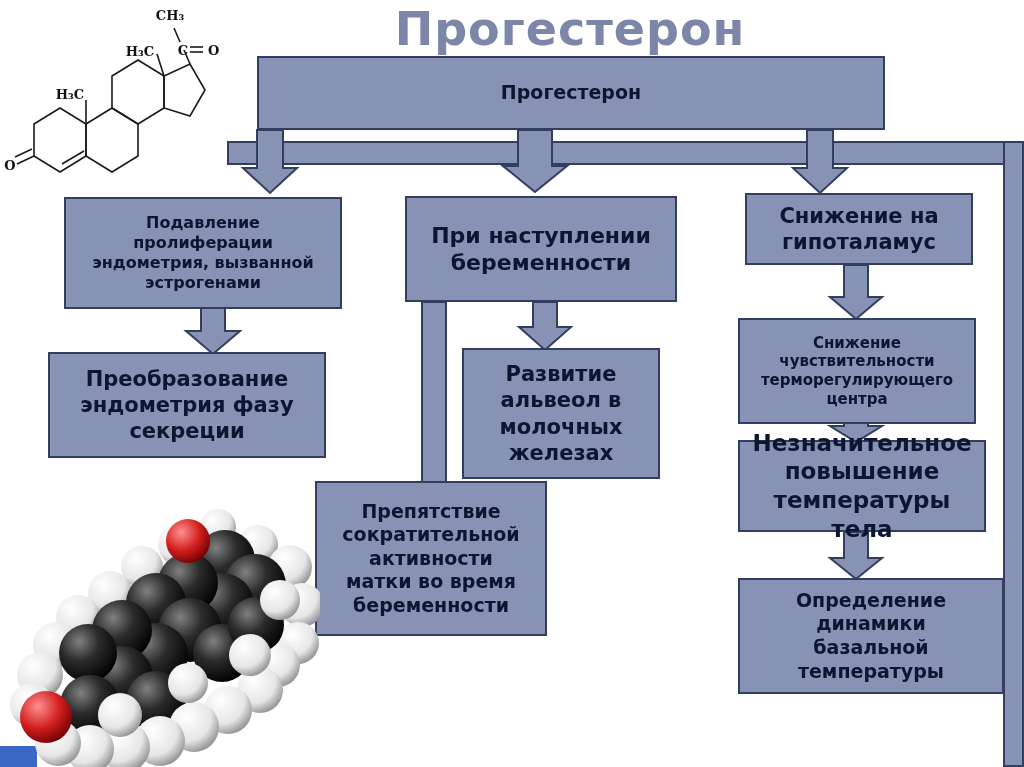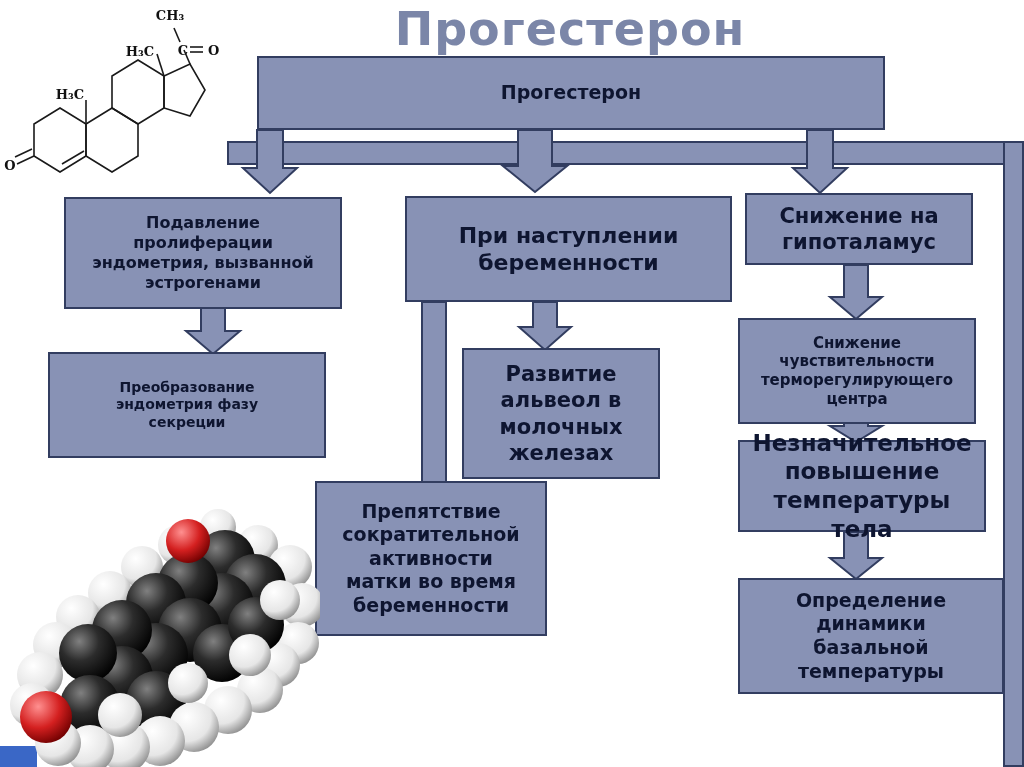--- a/index.html
+++ b/index.html
@@ -96,27 +96,27 @@
 <div class="box" style="left:257px;top:56px;width:628px;height:74px;font-size:19px">
   <span>Прогестерон</span>
 </div>
 
 <div class="box" style="left:64px;top:197px;width:278px;height:112px;font-size:16px">
   <span>Подавление
 пролиферации
 эндометрия, вызванной
 эстрогенами</span>
 </div>
-<div class="box" style="left:48px;top:352px;width:278px;height:106px;font-size:14px">
+<div class="box" style="left:48px;top:352px;width:278px;height:106px;font-size:21px">
   <span>Преобразование
 эндометрия фазу
 секреции</span>
 </div>
 
-<div class="box" style="left:405px;top:196px;width:327px;height:106px;font-size:22px">
+<div class="box" style="left:405px;top:196px;width:272px;height:106px;font-size:22px">
   <span>При наступлении
 беременности</span>
 </div>
 <div class="box" style="left:462px;top:348px;width:198px;height:131px;font-size:21px">
   <span>Развитие
 альвеол в
 молочных
 железах</span>
 </div>
 <div class="box" style="left:315px;top:481px;width:232px;height:155px;font-size:19px">

